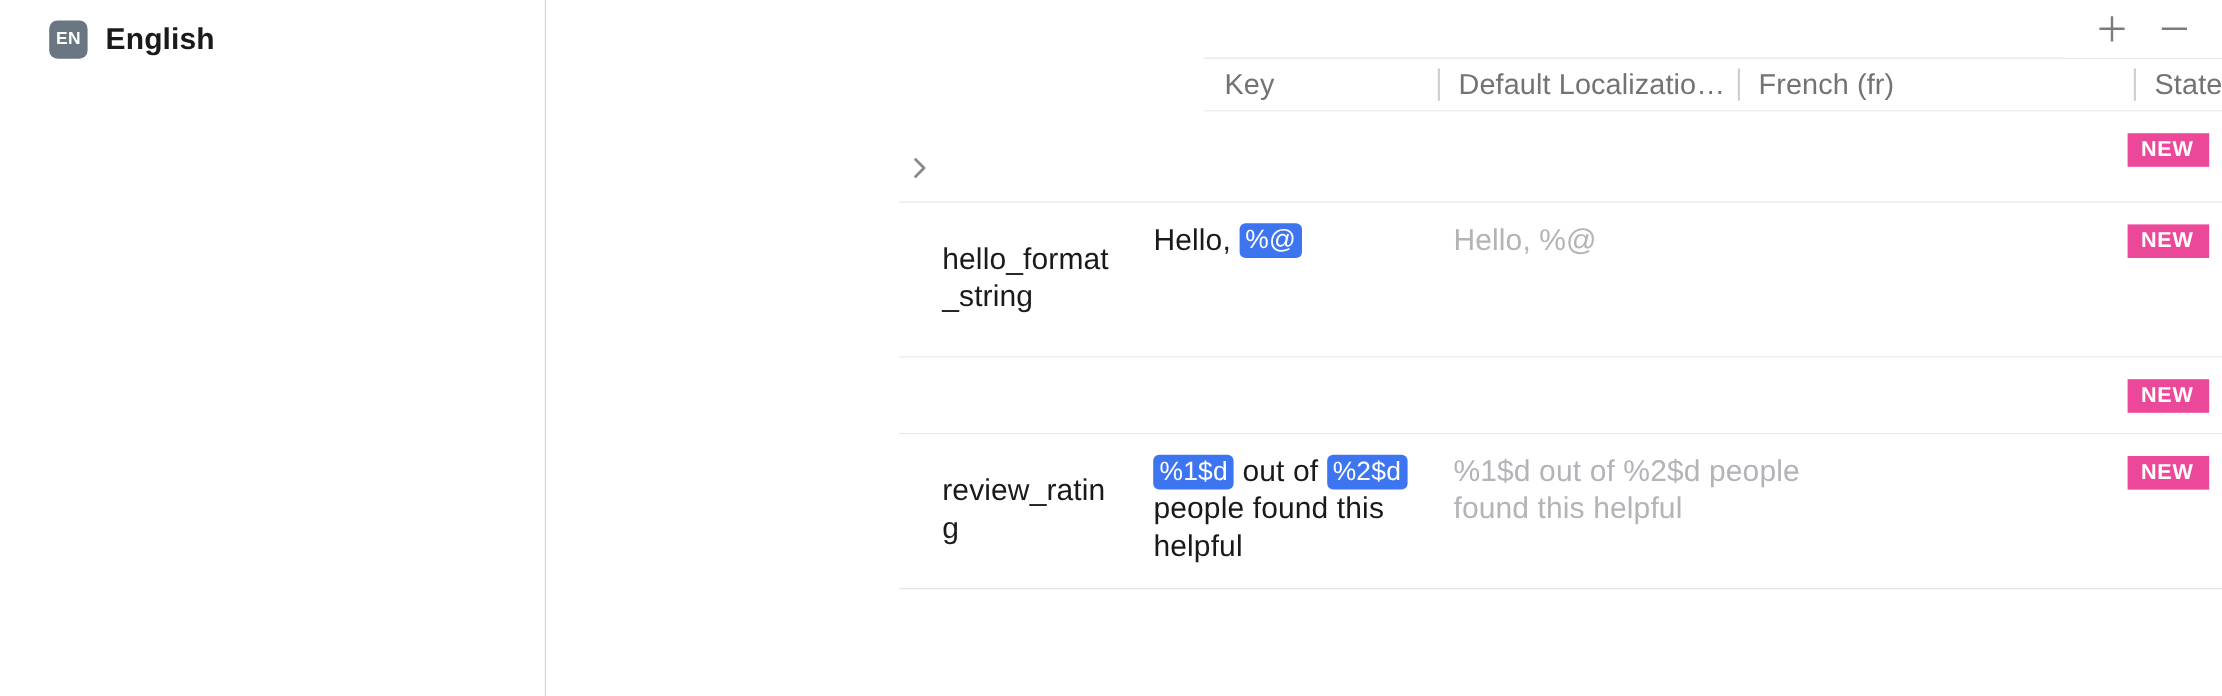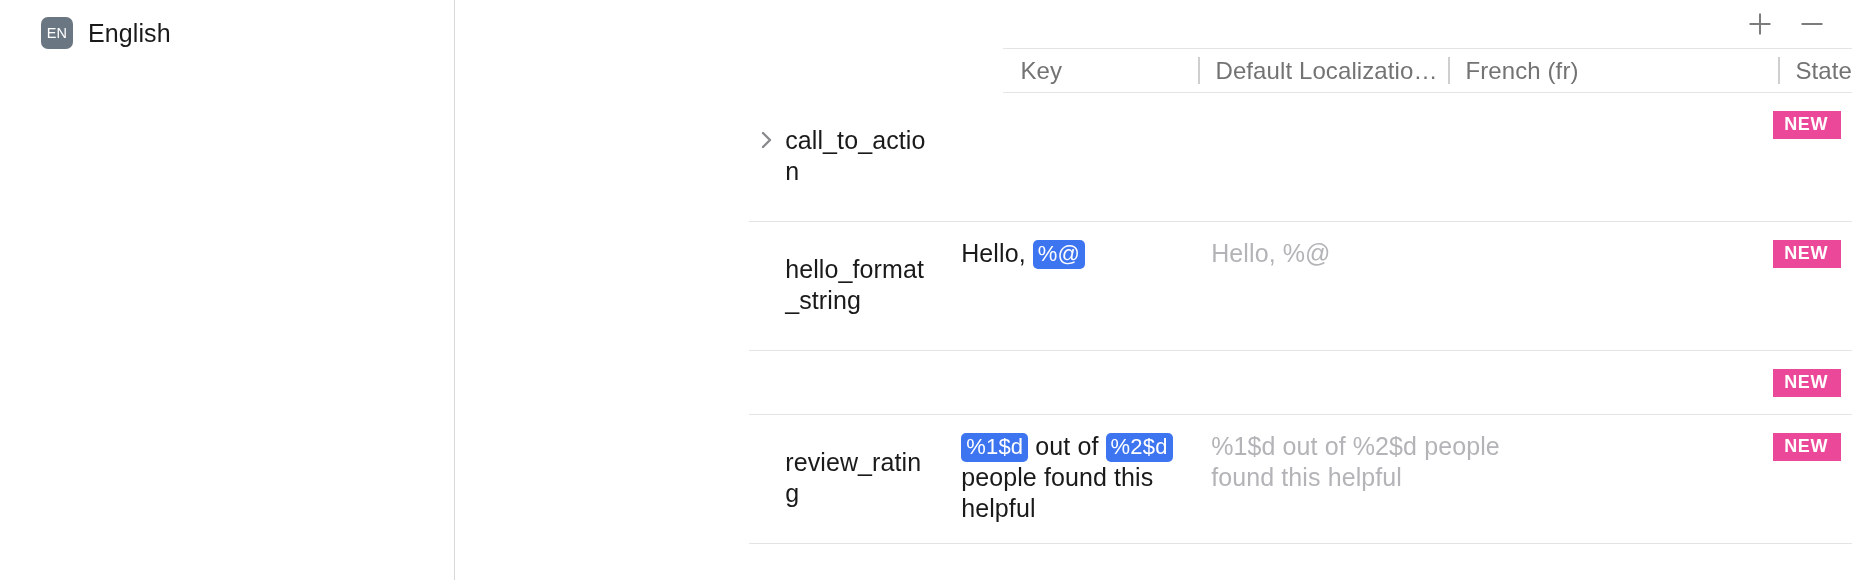--- a/index.html
+++ b/index.html
@@ -40,31 +40,32 @@
   }
   .lang-item.selected { background: #2b62dd; }
   .lang-badge {
     width: 32px; height: 32px;
     min-width: 32px;
     border-radius: 7px;
     display: flex;
     align-items: center;
     justify-content: center;
     font-size: 14.5px;
-    font-weight: 400;
+    font-weight: 700;
     letter-spacing: .3px;
     margin-right: 15px;
   }
   .lang-badge.en { background: #6a7682; color: #ffffff; }
   .lang-badge.fr { background: #ffffff; color: #2b62dd; }
   .lang-name {
     font-size: 25px;
     color: #1a1a1a;
     letter-spacing: .1px;
     flex: 1;
+    font-weight: bold;
   }
   .lang-item.selected .lang-name { color: #ffffff; }
   .lang-pct {
     font-size: 25px;
     color: #ffffff;
     letter-spacing: .1px;
   }
 
   
   .main {
@@ -280,21 +281,20 @@
     </div>
 
     <div class="table-body" id="table-body">
         <div class="row">
           <div class="cell key col-key">
             <span class="disclosure">
               <svg width="16" height="22" viewBox="0 0 16 22" aria-hidden="true">
                 <polyline points="4,4 11,11 4,18" fill="none" stroke="#8a8a8e" stroke-width="2.4" stroke-linecap="round" stroke-linejoin="round"></polyline>
               </svg>
             </span>
-            <span class="key-text">call_to_action</span>
           </div>
           <div class="cell value col-def"></div>
           <div class="cell translation col-fr"></div>
           <div class="cell col-com"></div>
           <div class="cell state">
             <span class="badge-new">NEW</span>
           </div>
         </div>
         <div class="row">
           <div class="cell key col-key">

